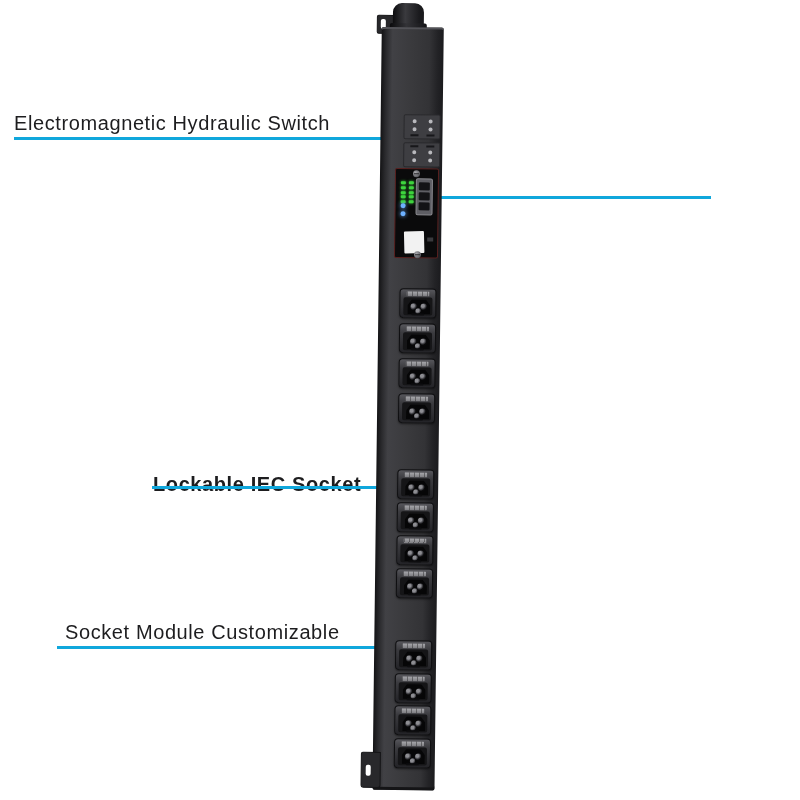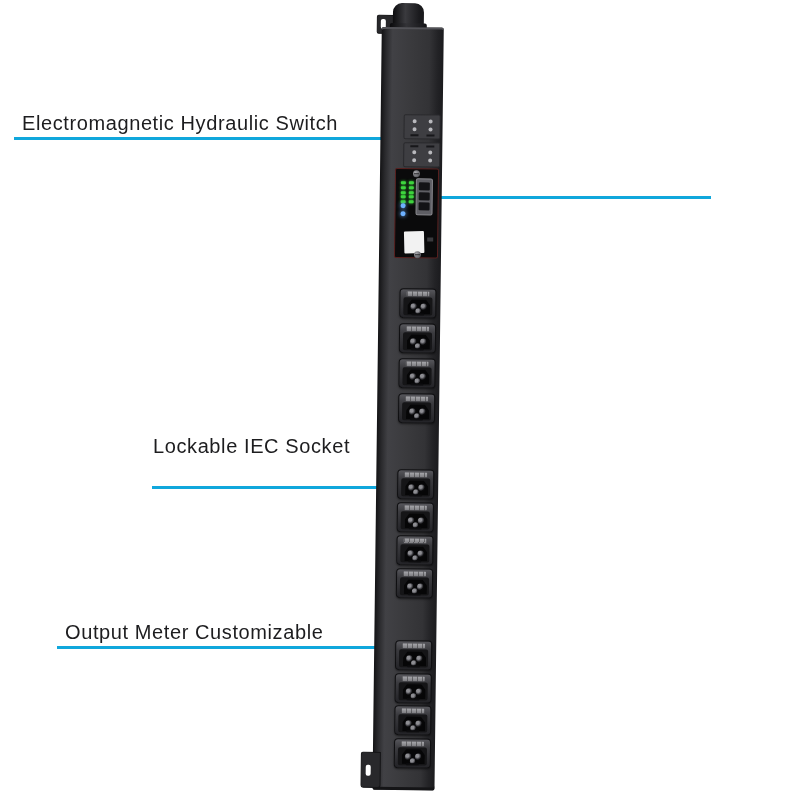--- a/index.html
+++ b/index.html
@@ -5,23 +5,23 @@
   html,body{margin:0;padding:0;}
   body{font-family:"Liberation Sans", sans-serif; background:#fff;}
   .stage{position:relative;width:800px;height:800px;background:#fff;overflow:hidden;}
 
   
   .callout-text{
     position:absolute; color:#1d1d1f; font-size:20px; letter-spacing:.6px;
     white-space:nowrap; font-weight:400;
   }
   .callout-line{position:absolute;height:3px;background:var(--accent,#10a7dc);}
-  #c1-text{left:14px;top:112px;margin-left:8px;}   #c1-line{left:14px;top:137px;width:392px;}
+  #c1-text{left:14px;top:112px;}   #c1-line{left:14px;top:137px;width:392px;}
   #c2-text{left:459px;top:172px;}  #c2-line{left:432px;top:196px;width:279px;}
-  #c3-text{left:153px;top:435px;}  #c3-line{left:152px;top:486px;width:262px;}
+  #c3-text{left:153px;top:473px;font-weight:bold;}  #c3-line{left:152px;top:486px;width:262px;}
   #c4-text{left:65px;top:621px;}   #c4-line{left:57px;top:646px;width:353px;}
 
   
   .pdu{position:absolute;left:382px;top:0;width:62px;height:800px;
        transform:rotate(0.7deg);transform-origin:10px 10px;}
 
   .gland{position:absolute;left:11px;top:3px;width:31px;height:27px;
     background:linear-gradient(90deg,#0c0c0e,#3a3a3e 40%,#1a1a1d 85%);
     border-radius:9px 9px 4px 4px;}
   .gland::after{content:"";position:absolute;left:-3px;right:-3px;bottom:-2px;height:9px;
@@ -94,21 +94,21 @@
 <div class="stage">
 
   <div class="callout-text" id="c1-text">Electromagnetic Hydraulic Switch</div>
   <div class="callout-line" id="c1-line"></div>
 
   <div class="callout-line" id="c2-line"></div>
 
   <div class="callout-text" id="c3-text">Lockable IEC Socket</div>
   <div class="callout-line" id="c3-line"></div>
 
-  <div class="callout-text" id="c4-text">Output Meter Customizable</div>
+  <div class="callout-text" id="c4-text">Socket Module Customizable</div>
   <div class="callout-line" id="c4-line"></div>
 
   <div class="pdu">
     <div class="ear ear-top">
       <div class="slot"></div>
     </div>
     <div class="gland"></div>
     <div class="body"></div>
 
     <div class="breaker">

